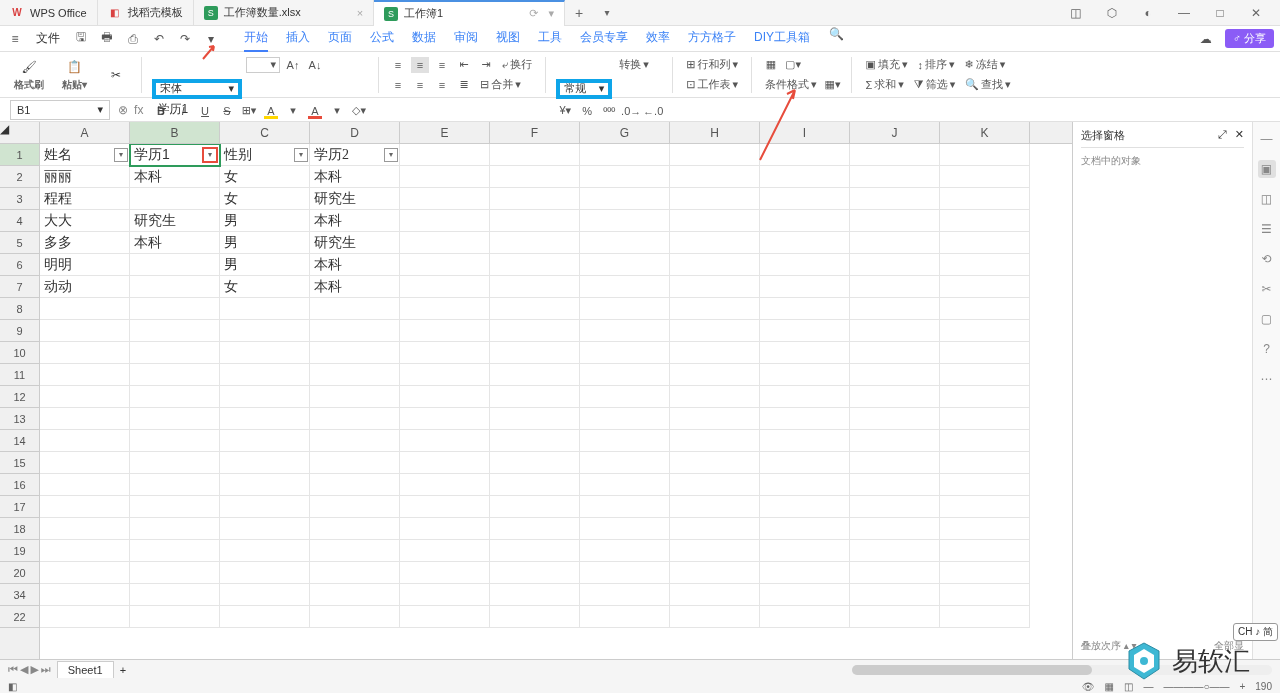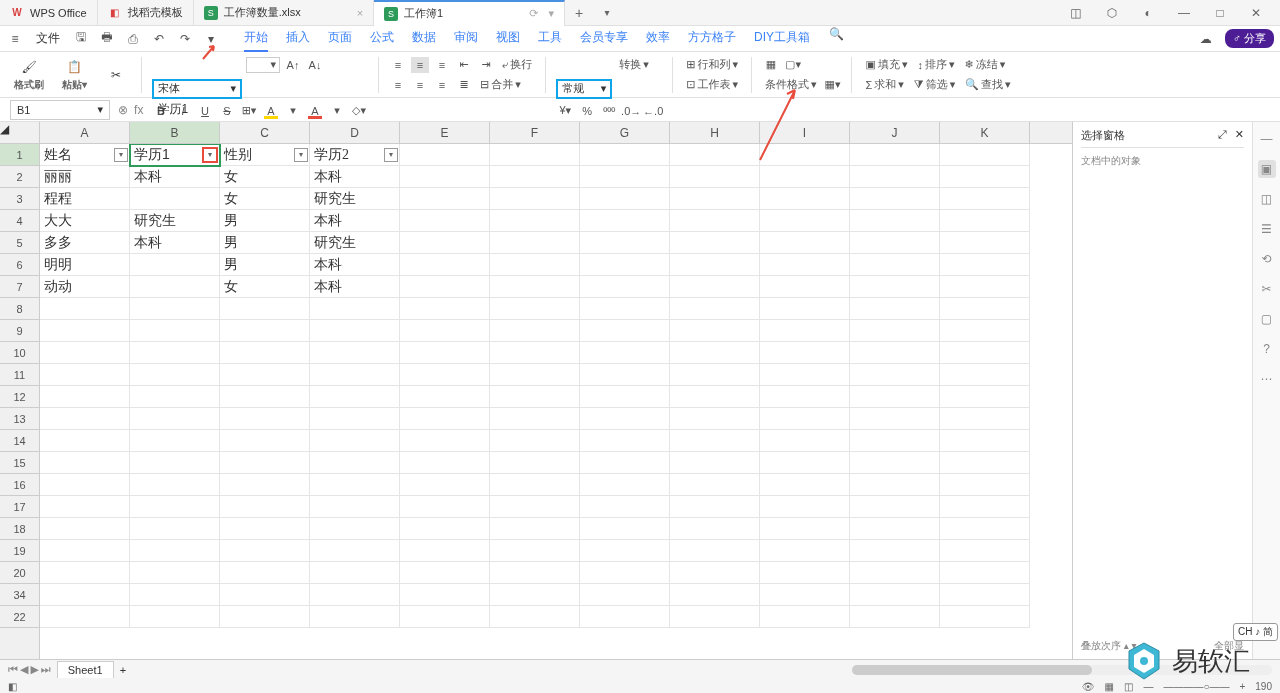--- a/index.html
+++ b/index.html
@@ -19,29 +19,29 @@
 
 
 .menubar { height: 26px; background: #fff; display: flex; align-items: center; border-bottom: 1px solid #e0e0e0; padding: 0 6px; gap: 4px; }
 .menu-left { display: flex; align-items: center; gap: 8px; }
 .menu-text { font-size: 12px; padding: 0 4px; cursor: pointer; }
 .qat-icon { width: 18px; height: 18px; display: flex; align-items: center; justify-content: center; color: #555; cursor: pointer; }
 .menu-tabs { display: flex; gap: 18px; margin-left: 20px; justify-content: center; }
 .menu-tab { font-size: 12px; cursor: pointer; color: #3b82f6; padding: 4px 0; }
 .menu-tab.active { color: #417ff9; border-bottom: 2px solid #417ff9; }
 .menu-right { margin-left: auto; display: flex; gap: 10px; align-items: center; }
-.share-btn { background: #4c1d95; color: #fff; padding: 2px 8px; border-radius: 8px; font-size: 11px; cursor: pointer; }
+.share-btn { background: #8b5cf6; color: #fff; padding: 2px 8px; border-radius: 3px; font-size: 11px; cursor: pointer; }
 
 
 .ribbon { height: 46px; background: #fff; display: flex; align-items: center; padding: 0 10px; border-bottom: 1px solid #e0e0e0; gap: 10px; }
 .rgroup { display: flex; flex-direction: column; align-items: center; gap: 2px; padding: 0 4px; }
 .rgroup-label { font-size: 10px; color: #666; font-weight: bold; }
 .rgroup-icon { width: 22px; height: 18px; display: flex; align-items: center; justify-content: center; }
 .rsep { width: 1px; height: 36px; background: #e0e0e0; }
-.font-select { width: 90px; height: 20px; border: 2px solid #0ea5e9; font-size: 11px; padding: 0 4px; display: flex; align-items: center; justify-content: space-between; margin-top: 48px; }
+.font-select { width: 90px; height: 20px; border: 4px solid #0ea5e9; font-size: 11px; padding: 0 4px; display: flex; align-items: center; justify-content: space-between; margin-top: 48px; }
 .rrow { display: flex; gap: 4px; align-items: center; }
 .rcol { display: flex; flex-direction: column; gap: 4px; }
 .ricon { width: 18px; height: 16px; display: flex; align-items: center; justify-content: center; cursor: pointer; font-size: 11px; color: #555; }
 .ricon.wide { width: auto; padding: 0 3px; gap: 2px; }
 .B { font-weight: bold; }
 .I { font-style: italic; }
 .U { text-decoration: underline; }
 .S { text-decoration: line-through; }
 .color-a { position: relative; }
 .color-bar { position: absolute; bottom: 0; left: 2px; right: 2px; height: 3px; }

